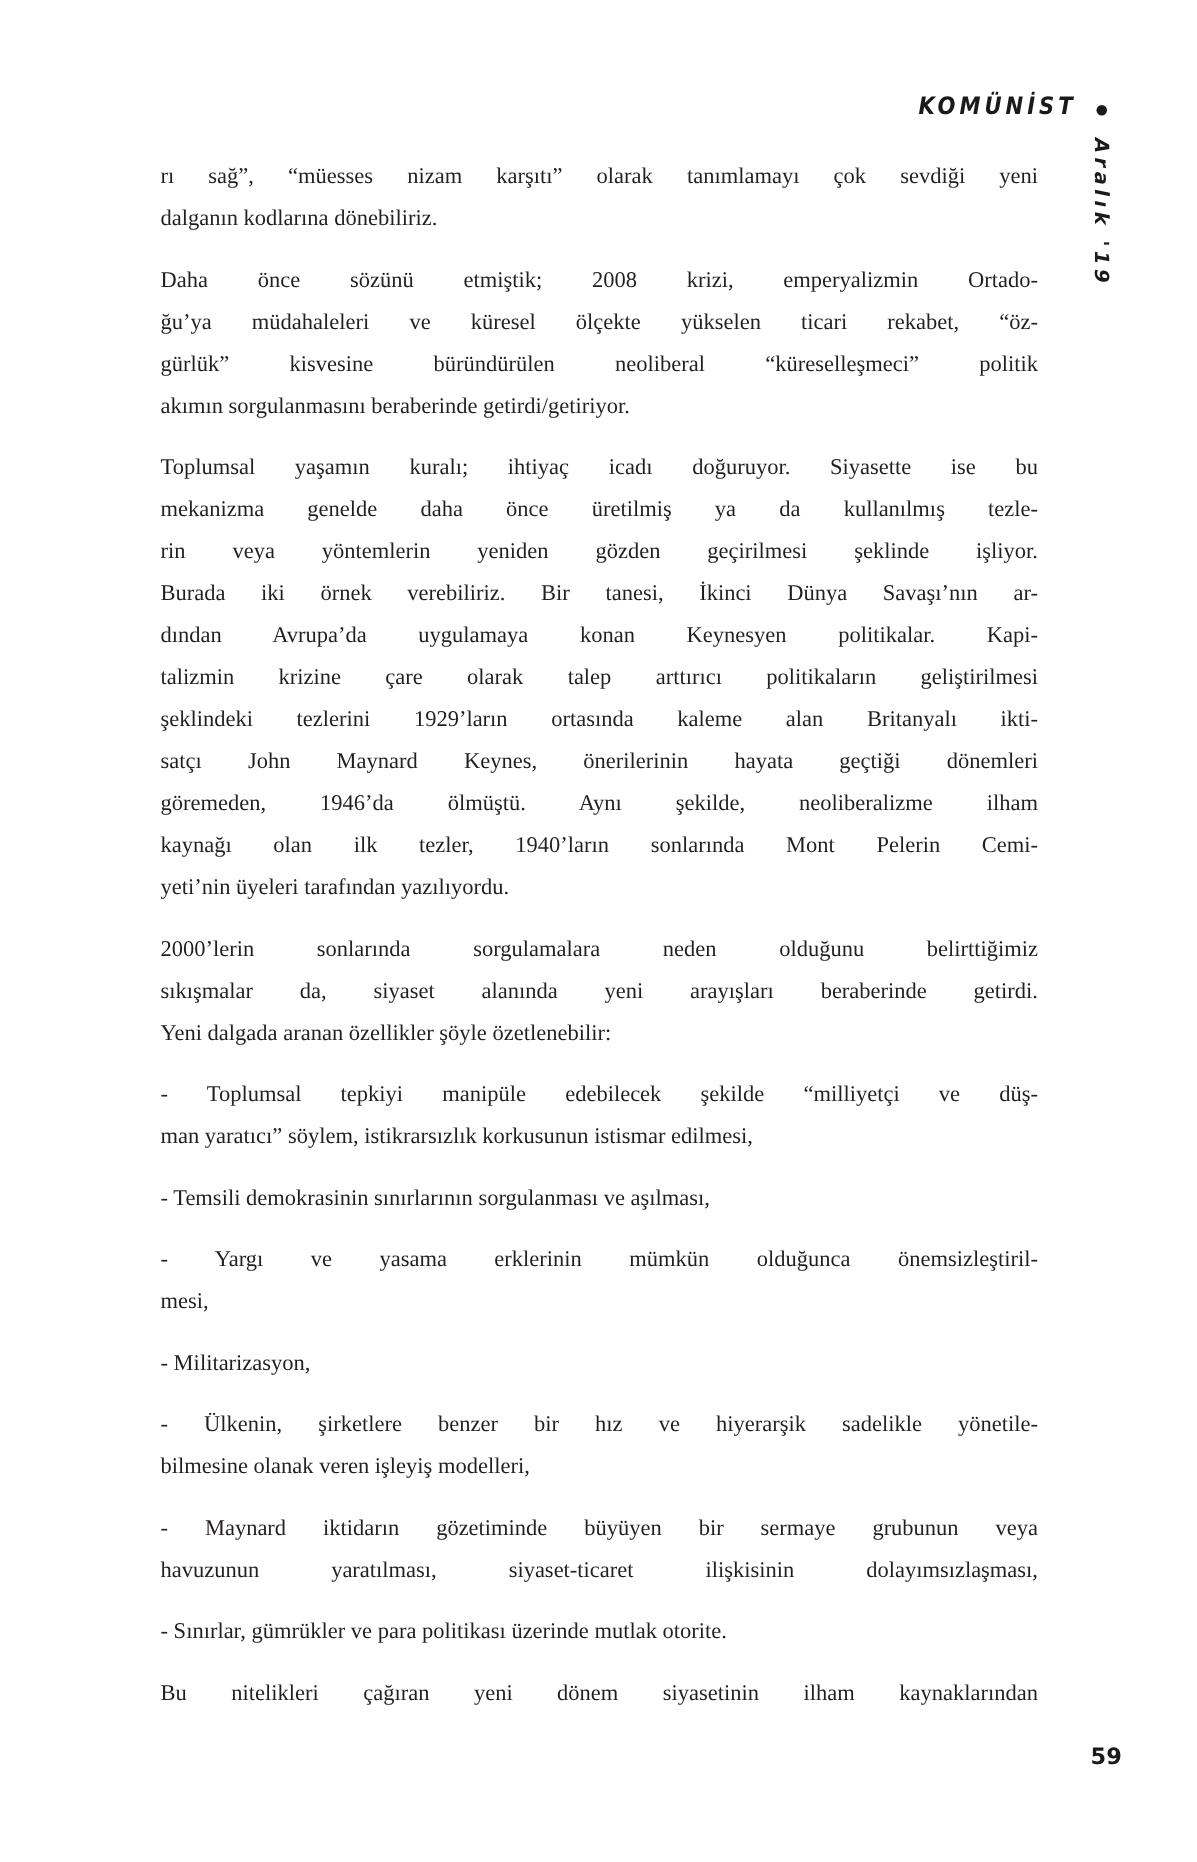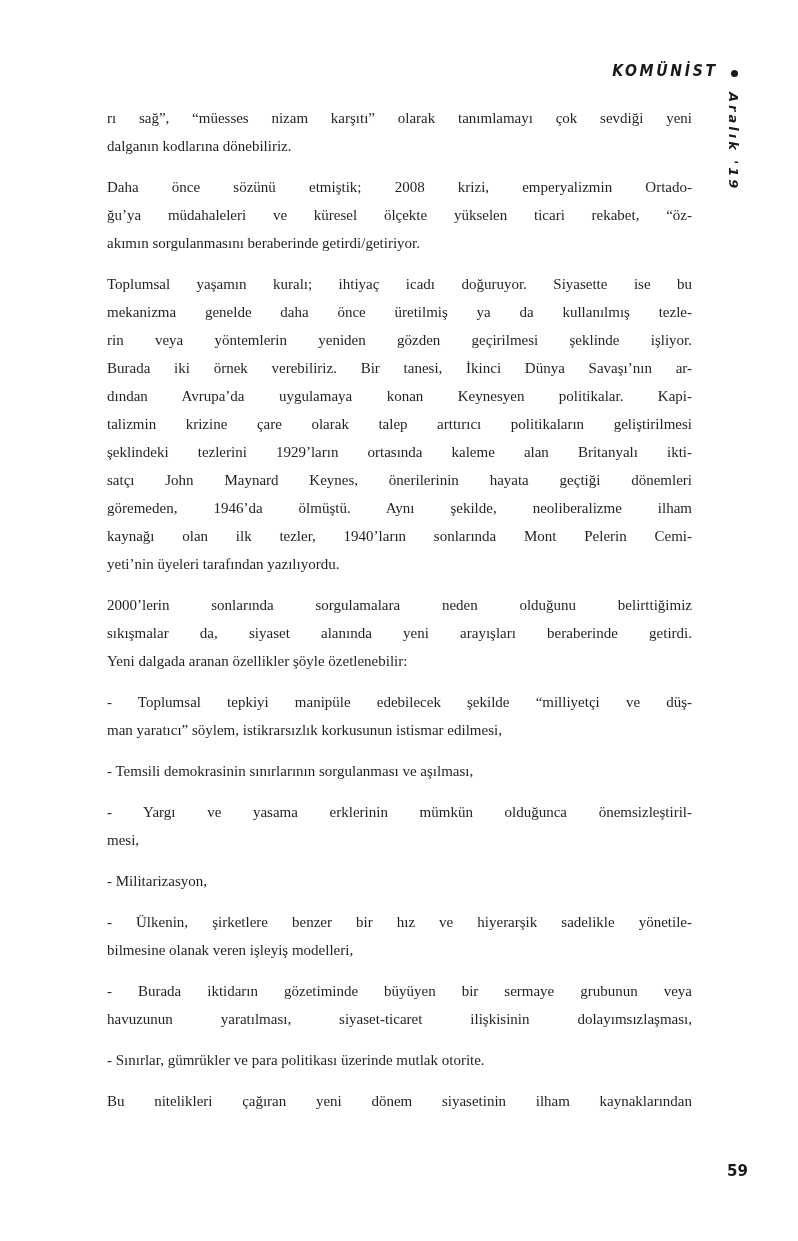--- a/index.html
+++ b/index.html
@@ -94,20 +94,21 @@
 <div class="issue-date">Aralık '19</div>
 
 <div class="text-column">
   <div class="para">
     <span class="line">rı sağ”, “müesses nizam karşıtı” olarak tanımlamayı çok sevdiği yeni</span>
     <span class="line last">dalganın kodlarına dönebiliriz.</span>
   </div>
   <div class="para">
     <span class="line">Daha önce sözünü etmiştik; 2008 krizi, emperyalizmin Ortado-</span>
     <span class="line">ğu’ya müdahaleleri ve küresel ölçekte yükselen ticari rekabet, “öz-</span>
+    <span class="line">gürlük” kisvesine büründürülen neoliberal “küreselleşmeci” politik</span>
     <span class="line last">akımın sorgulanmasını beraberinde getirdi/getiriyor.</span>
   </div>
   <div class="para">
     <span class="line">Toplumsal yaşamın kuralı; ihtiyaç icadı doğuruyor. Siyasette ise bu</span>
     <span class="line">mekanizma genelde daha önce üretilmiş ya da kullanılmış tezle-</span>
     <span class="line">rin veya yöntemlerin yeniden gözden geçirilmesi şeklinde işliyor.</span>
     <span class="line">Burada iki örnek verebiliriz. Bir tanesi, İkinci Dünya Savaşı’nın ar-</span>
     <span class="line">dından Avrupa’da uygulamaya konan Keynesyen politikalar. Kapi-</span>
     <span class="line">talizmin krizine çare olarak talep arttırıcı politikaların geliştirilmesi</span>
     <span class="line">şeklindeki tezlerini 1929’ların ortasında kaleme alan Britanyalı ikti-</span>
@@ -133,21 +134,21 @@
     <span class="line last">mesi,</span>
   </div>
   <div class="para">
     <span class="line last">- Militarizasyon,</span>
   </div>
   <div class="para">
     <span class="line">- Ülkenin, şirketlere benzer bir hız ve hiyerarşik sadelikle yönetile-</span>
     <span class="line last">bilmesine olanak veren işleyiş modelleri,</span>
   </div>
   <div class="para">
-    <span class="line">- Burada iktidarın gözetiminde büyüyen bir sermaye grubunun veya</span>
+    <span class="line">- Maynard iktidarın gözetiminde büyüyen bir sermaye grubunun veya</span>
     <span class="line">havuzunun yaratılması, siyaset-ticaret ilişkisinin dolayımsızlaşması,</span>
   </div>
   <div class="para">
     <span class="line last">- Sınırlar, gümrükler ve para politikası üzerinde mutlak otorite.</span>
   </div>
   <div class="para">
     <span class="line">Bu nitelikleri çağıran yeni dönem siyasetinin ilham kaynaklarından</span>
   </div>
 </div>
 

